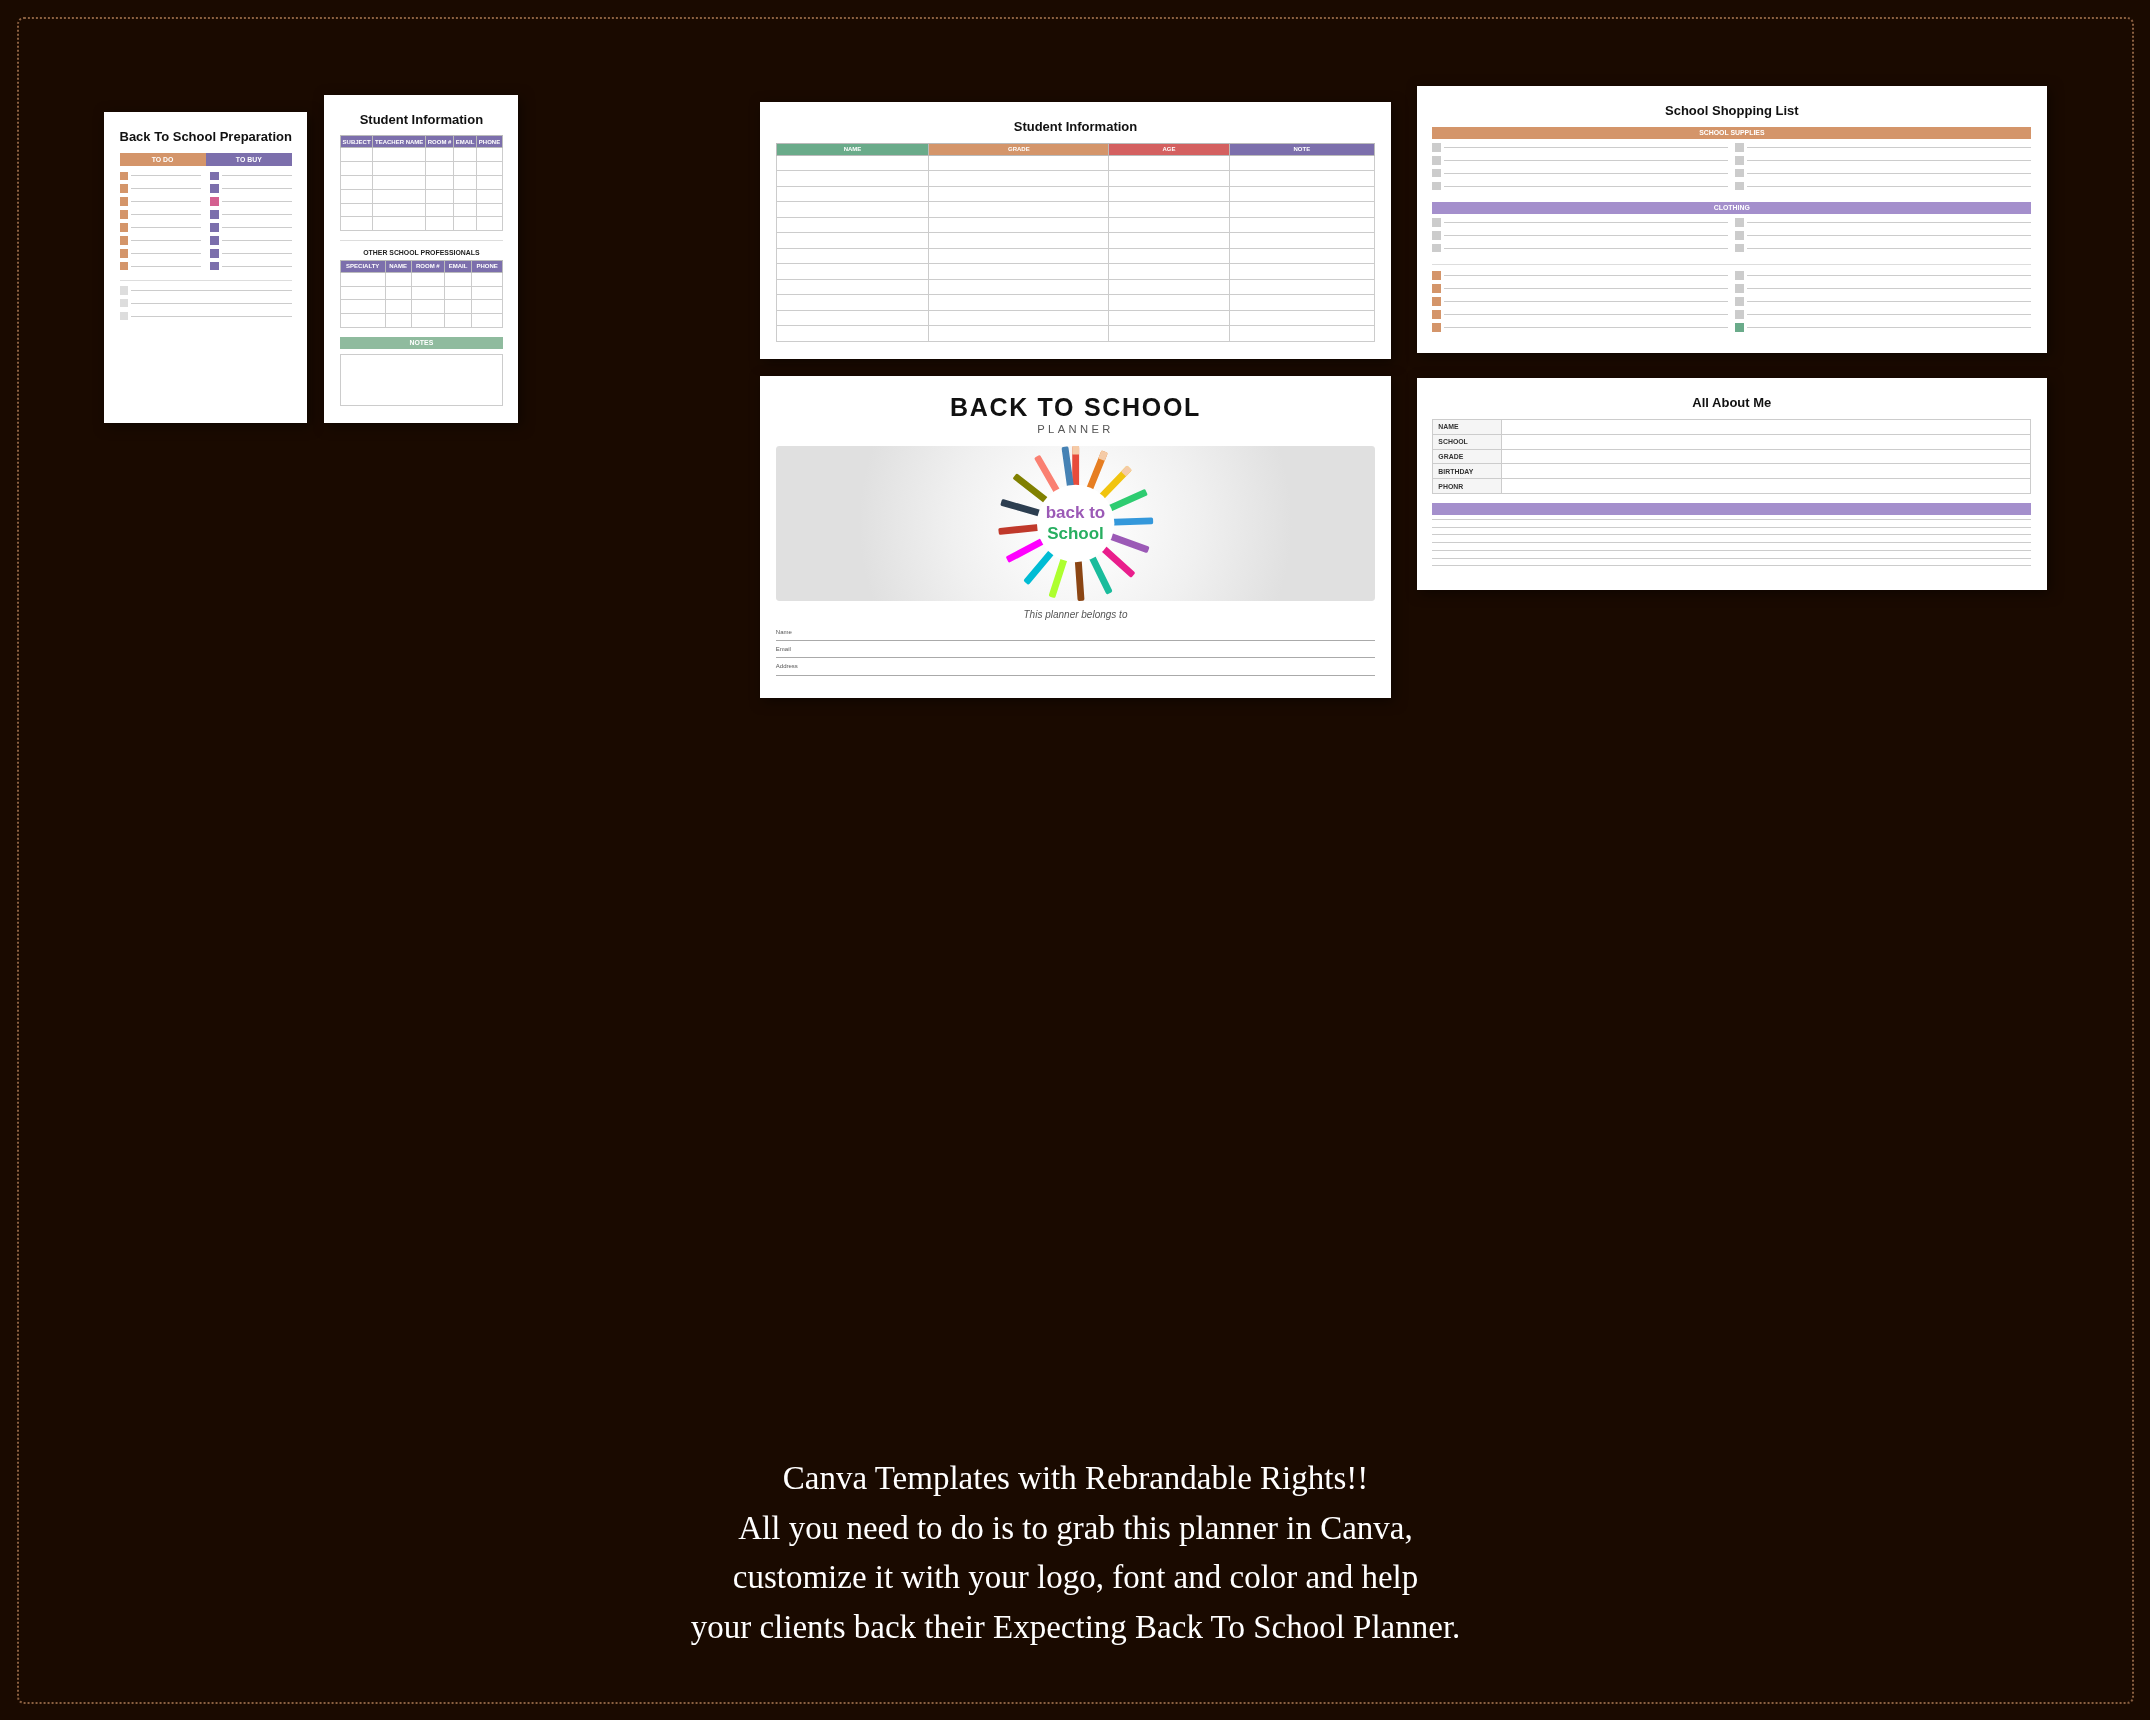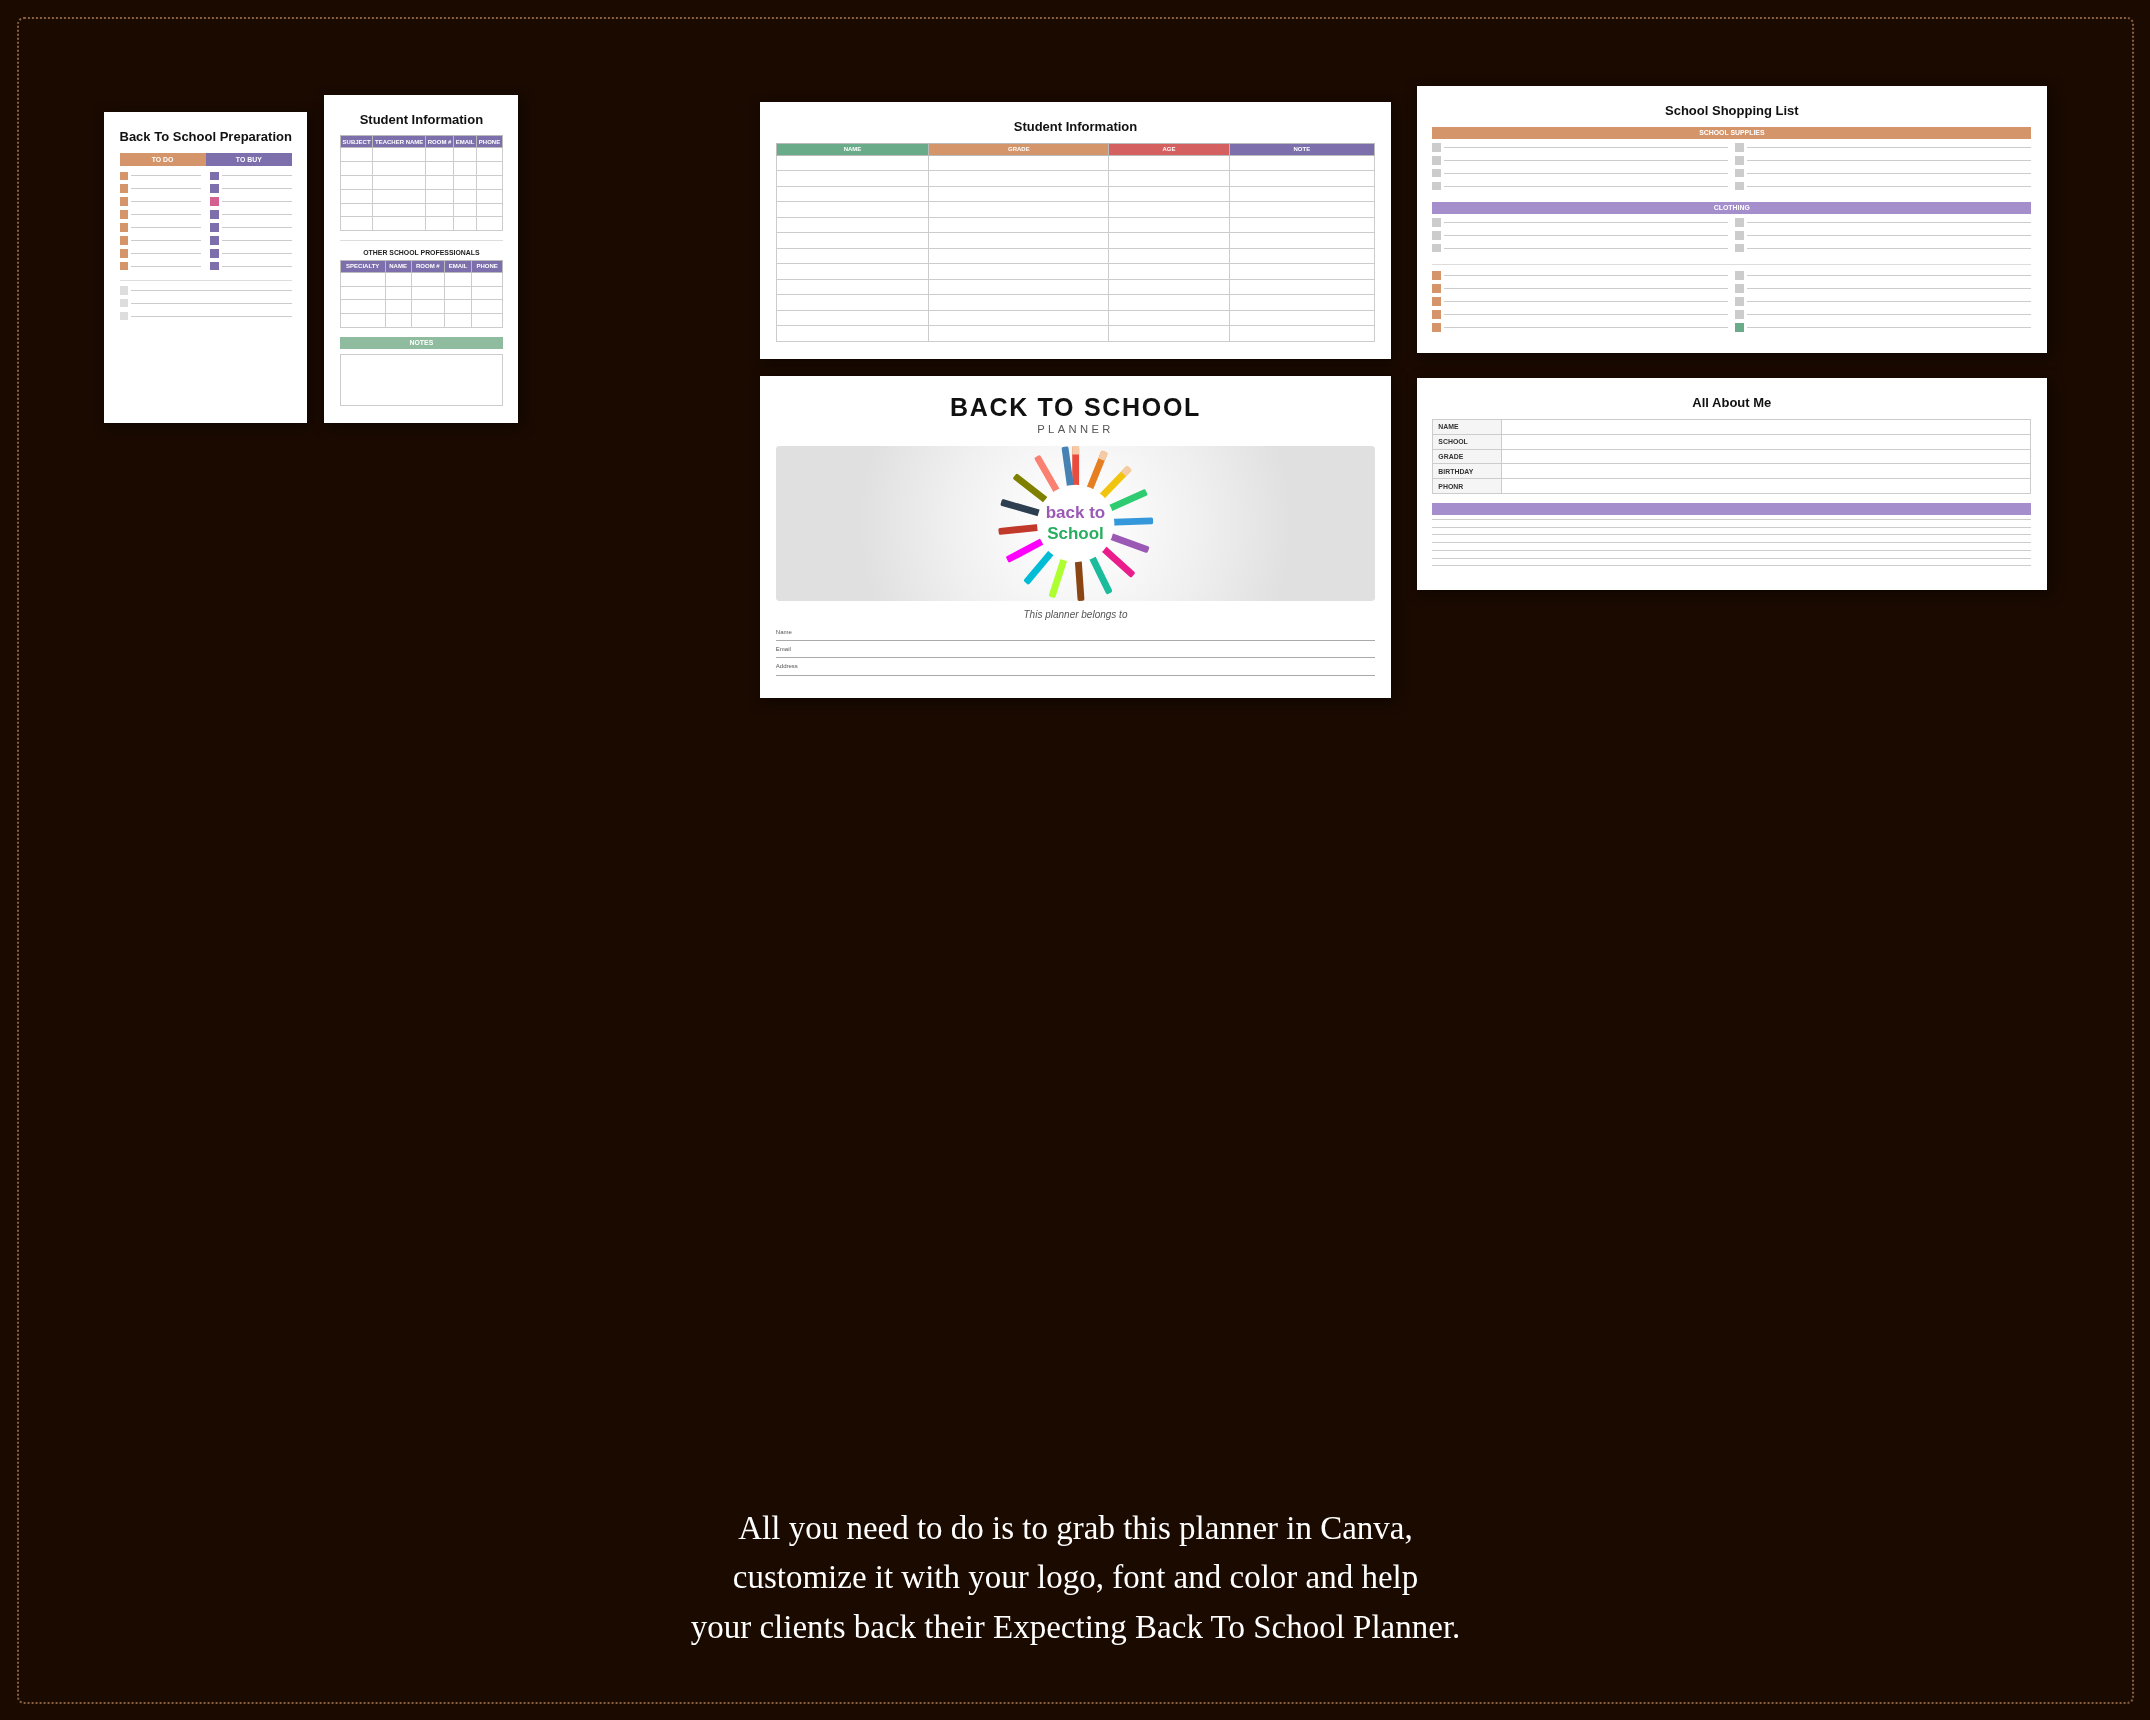--- a/index.html
+++ b/index.html
@@ -840,19 +840,19 @@
       <div class="line-block"></div>
       <div class="line-block"></div>
       <div class="line-block"></div>
     </div>
 
   </div>
 </div>
 
 <div class="bottom-text">
   <p>
-    <br>
+    <span>Canva Templates with Rebrandable Rights!!</span><br>
     <span>All you need to do is to grab this planner in Canva,</span><br>
     <span>customize it with your logo, font and color and help</span><br>
     <span>your clients back their Expecting Back To School Planner.</span>
   </p>
 </div>
 
 
 </body></html>

